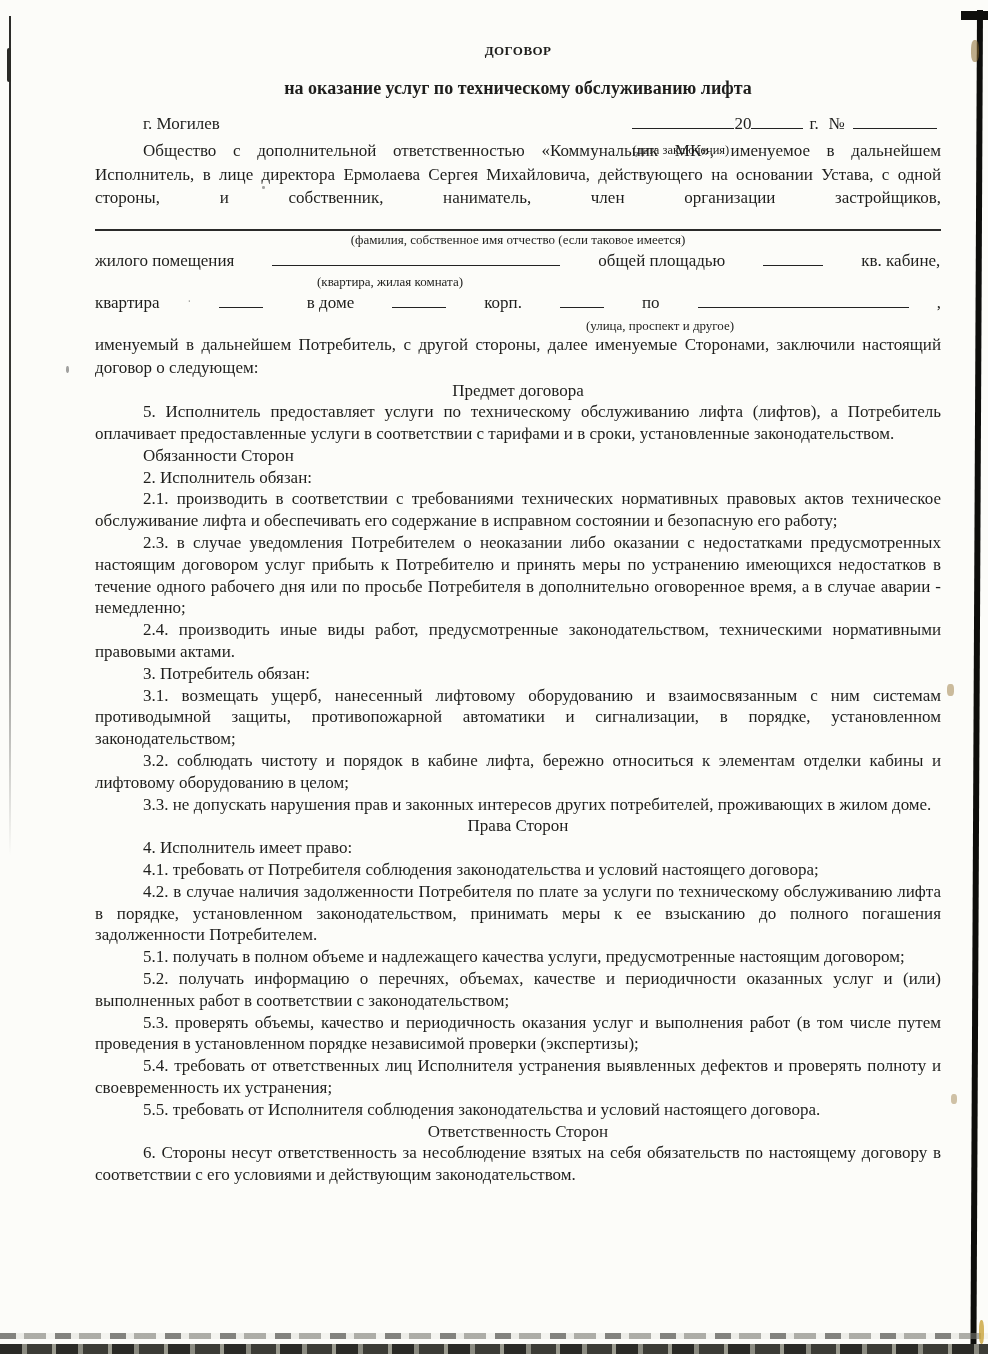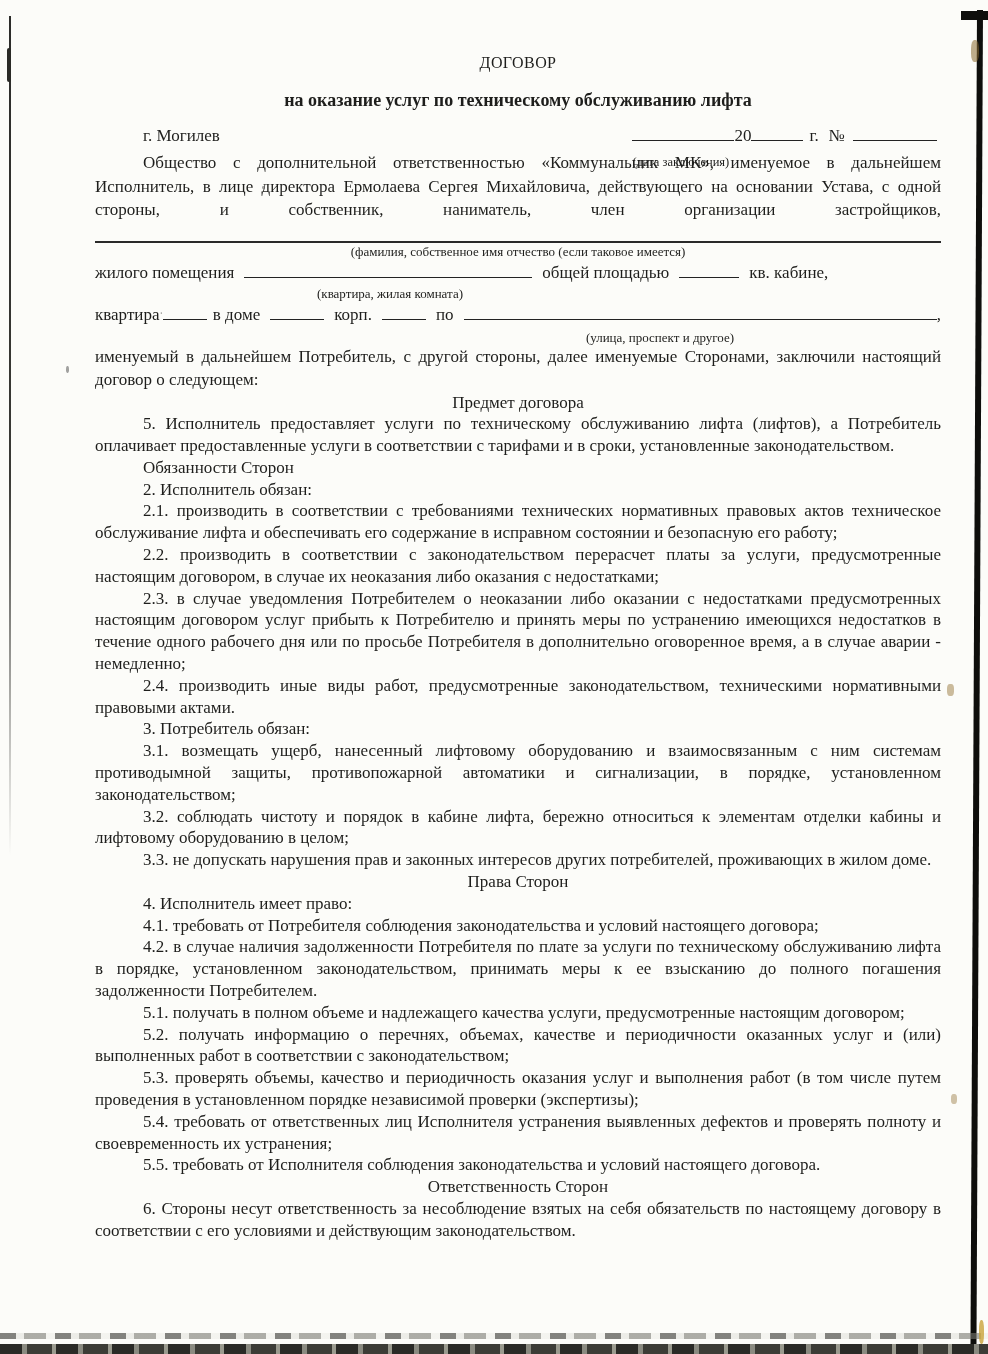--- a/index.html
+++ b/index.html
@@ -10,22 +10,22 @@
     color:#1e1e1c;
     overflow:hidden;
     position:relative;
   }
   .sheet{
     position:absolute;inset:0;
     padding:38px 47px 0 95px;
     box-sizing:border-box;
   }
   .title{
-    text-align:center;font-weight:normal;font-size:16px;line-height:26px;
-    letter-spacing:.4px;margin:12px;
+    text-align:center;font-weight:bold;font-size:13px;line-height:26px;
+    letter-spacing:.4px;margin:0;
   }
   .subtitle{
     text-align:center;font-weight:bold;font-size:18px;line-height:24px;margin:12px;
   }
   .cityrow{
     display:flex;justify-content:space-between;align-items:baseline;
     font-size:17px;line-height:24px;margin-top:3px;
   }
   .city{margin-left:48px;}
   .dategroup{display:flex;align-items:baseline;position:relative;margin-right:4px;}
@@ -47,30 +47,30 @@
   .noindent{text-indent:0;}
   .heading{text-align:center;text-indent:0;}
   .fullblank{
     border-bottom:2px solid #2a2a2a;height:17px;margin-top:2px;
   }
   .cap{font-size:13px;line-height:15px;margin:1px 0 0 0;}
   .cap-center{text-align:center;}
   .cap-premise{margin-left:140px;width:310px;text-align:center;}
   .cap-street{margin-left:400px;width:330px;text-align:center;}
   .formline{
-    display:flex;align-items:baseline;font-size:17px;line-height:24px;margin-top:2px;
+    display:flex;align-items:baseline;font-size:17px;line-height:24px;margin-top:2px;gap:28px;
   }
   .fl-label{white-space:nowrap;}
   .b-premise{width:288px;margin:0 10px;}
   .b-area{width:60px;margin:0 10px;}
   .b-apt{width:44px;margin-right:2px;}
   .b-house{width:54px;margin:0 10px;}
   .b-korp{width:44px;margin:0 10px;}
   .b-street{flex:1;margin-left:10px;}
-  .ml{margin-left:4px;}
+  .ml{margin-left:14px;}
   .stray{font-size:10px;vertical-align:super;color:#4a4a46;}
   
   .edge-left{
     position:absolute;left:9px;top:16px;width:2px;height:840px;
     background:linear-gradient(#2c2c2a 0%,#3a3a36 55%,rgba(60,60,55,0) 100%);
   }
   .edge-left-knot{
     position:absolute;left:7px;top:48px;width:4px;height:34px;background:#2a2a26;border-radius:2px;
   }
   .edge-right{
@@ -149,21 +149,20 @@
   <p class="cap cap-street">(улица, проспект и другое)</p>
 
   <p class="para lead noindent">именуемый в дальнейшем Потребитель, с другой стороны, далее именуемые Сторонами, заключили настоящий договор о следующем:</p>
 
   <div id="blocks">
       <p class="para heading">Предмет договора</p>
       <p class="para">5. Исполнитель предоставляет услуги по техническому обслуживанию лифта (лифтов), а Потребитель оплачивает предоставленные услуги в соответствии с тарифами и в сроки, установленные законодательством.</p>
       <p class="para">Обязанности Сторон</p>
       <p class="para">2. Исполнитель обязан:</p>
       <p class="para">2.1. производить в соответствии с требованиями технических нормативных правовых актов техническое обслуживание лифта и обеспечивать его содержание в исправном состоянии и безопасную его работу;</p>
-      <p class="para">2.2. производить в соответствии с законодательством перерасчет платы за услуги, предусмотренные настоящим договором, в случае их неоказания либо оказания с недостатками;</p>
       <p class="para">2.3. в случае уведомления Потребителем о неоказании либо оказании с недостатками предусмотренных настоящим договором услуг прибыть к Потребителю и принять меры по устранению имеющихся недостатков в течение одного рабочего дня или по просьбе Потребителя в дополнительно оговоренное время, а в случае аварии - немедленно;</p>
       <p class="para">2.4. производить иные виды работ, предусмотренные законодательством, техническими нормативными правовыми актами.</p>
       <p class="para">3. Потребитель обязан:</p>
       <p class="para">3.1. возмещать ущерб, нанесенный лифтовому оборудованию и взаимосвязанным с ним системам противодымной защиты, противопожарной автоматики и сигнализации, в порядке, установленном законодательством;</p>
       <p class="para">3.2. соблюдать чистоту и порядок в кабине лифта, бережно относиться к элементам отделки кабины и лифтовому оборудованию в целом;</p>
       <p class="para">3.3. не допускать нарушения прав и законных интересов других потребителей, проживающих в жилом доме.</p>
       <p class="para heading">Права Сторон</p>
       <p class="para">4. Исполнитель имеет право:</p>
       <p class="para">4.1. требовать от Потребителя соблюдения законодательства и условий настоящего договора;</p>
       <p class="para">4.2. в случае наличия задолженности Потребителя по плате за услуги по техническому обслуживанию лифта в порядке, установленном законодательством, принимать меры к ее взысканию до полного погашения задолженности Потребителем.</p>

